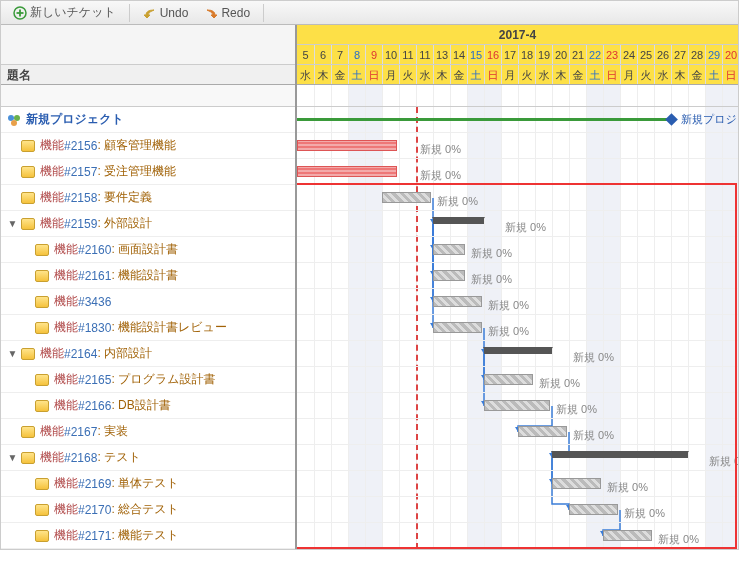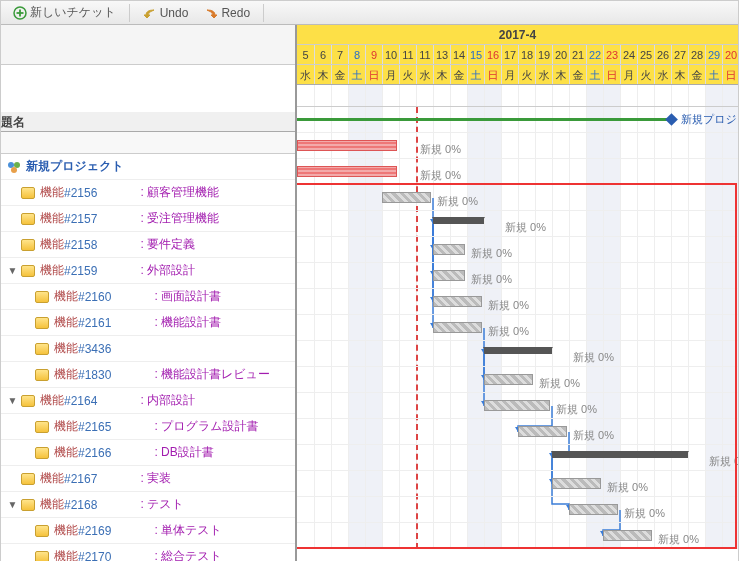--- a/index.html
+++ b/index.html
@@ -20,34 +20,34 @@
   .hdr { background:#fde047; }
   .month-row { height:20px; border-bottom:1px solid #ccc; text-align:center; line-height:20px; font-weight:bold; color:#444; }
   .days-row { display:flex; height:20px; border-bottom:1px solid #ccc; }
   .dow-row  { display:flex; height:20px; border-bottom:1px solid #aaa; }
   .day-cell { width:17px; text-align:center; font-size:11px; line-height:20px; border-left:1px solid #ddd; color:#444; flex-shrink:0; }
   .day-cell.first { border-left:none; }
   .day-cell.sat { color:#2a6fc9; }
   .day-cell.sun { color:#d33; }
   
   .left-hdr-top { height:40px; border-bottom:1px solid #ccc; background:#f5f5f5; }
-  .left-hdr-title { height:20px; line-height:20px; font-weight:bold; background:#f0f0f0; border-bottom:1px solid #aaa; color:#444;margin-top:47px; }
+  .left-hdr-title { height:20px; line-height:20px; padding-left:6px; font-weight:bold; background:#f0f0f0; border-bottom:1px solid #aaa; color:#444; }
   .left-hdr-blank { height:22px; border-bottom:1px solid #ccc; background:#f8f8f8;}
   .right-hdr-blank { height:22px; border-bottom:1px solid #ccc; }
   
   
   .row { height:26px; display:flex; align-items:center; border-bottom:1px solid #eee; position:relative; }
   .left .row { padding-left:6px; white-space:nowrap; overflow:hidden; }
   .tree-toggle { width:11px; height:11px; margin-right:3px; color:#666; font-size:10px; display:inline-flex; align-items:center; justify-content:center; cursor:pointer; }
   .tree-space { display:inline-block; width:14px; }
   .folder-icon { width:14px; height:12px; background:linear-gradient(#ffe48a,#f5c23c); border:1px solid #c9a030; border-radius:2px; display:inline-block; margin-right:5px; flex-shrink:0; }
   .proj-icon { width:14px; height:14px; display:inline-block; margin-right:5px; }
   .link-type { color:#b04848; }
   .link-id   { color:#3b6fb5; }
-  .task-name { color:#a21caf;padding-left:43px; }
+  .task-name { color:#a16207; }
   .proj-name { color:#2a5db0; font-weight:bold; }
   
   
   .timeline-bg { position:absolute; top:0; left:0; right:0; bottom:0; display:flex; pointer-events:none; }
   .bg-col { width:17px; border-left:1px solid #eee; flex-shrink:0; }
   .bg-col.first { border-left:none; }
   .bg-col.sat, .bg-col.sun { background:rgba(150,160,200,0.15); }
   
   .timeline-body { position:relative; }
   .r-row { height:26px; border-bottom:1px solid #eee; position:relative; }

